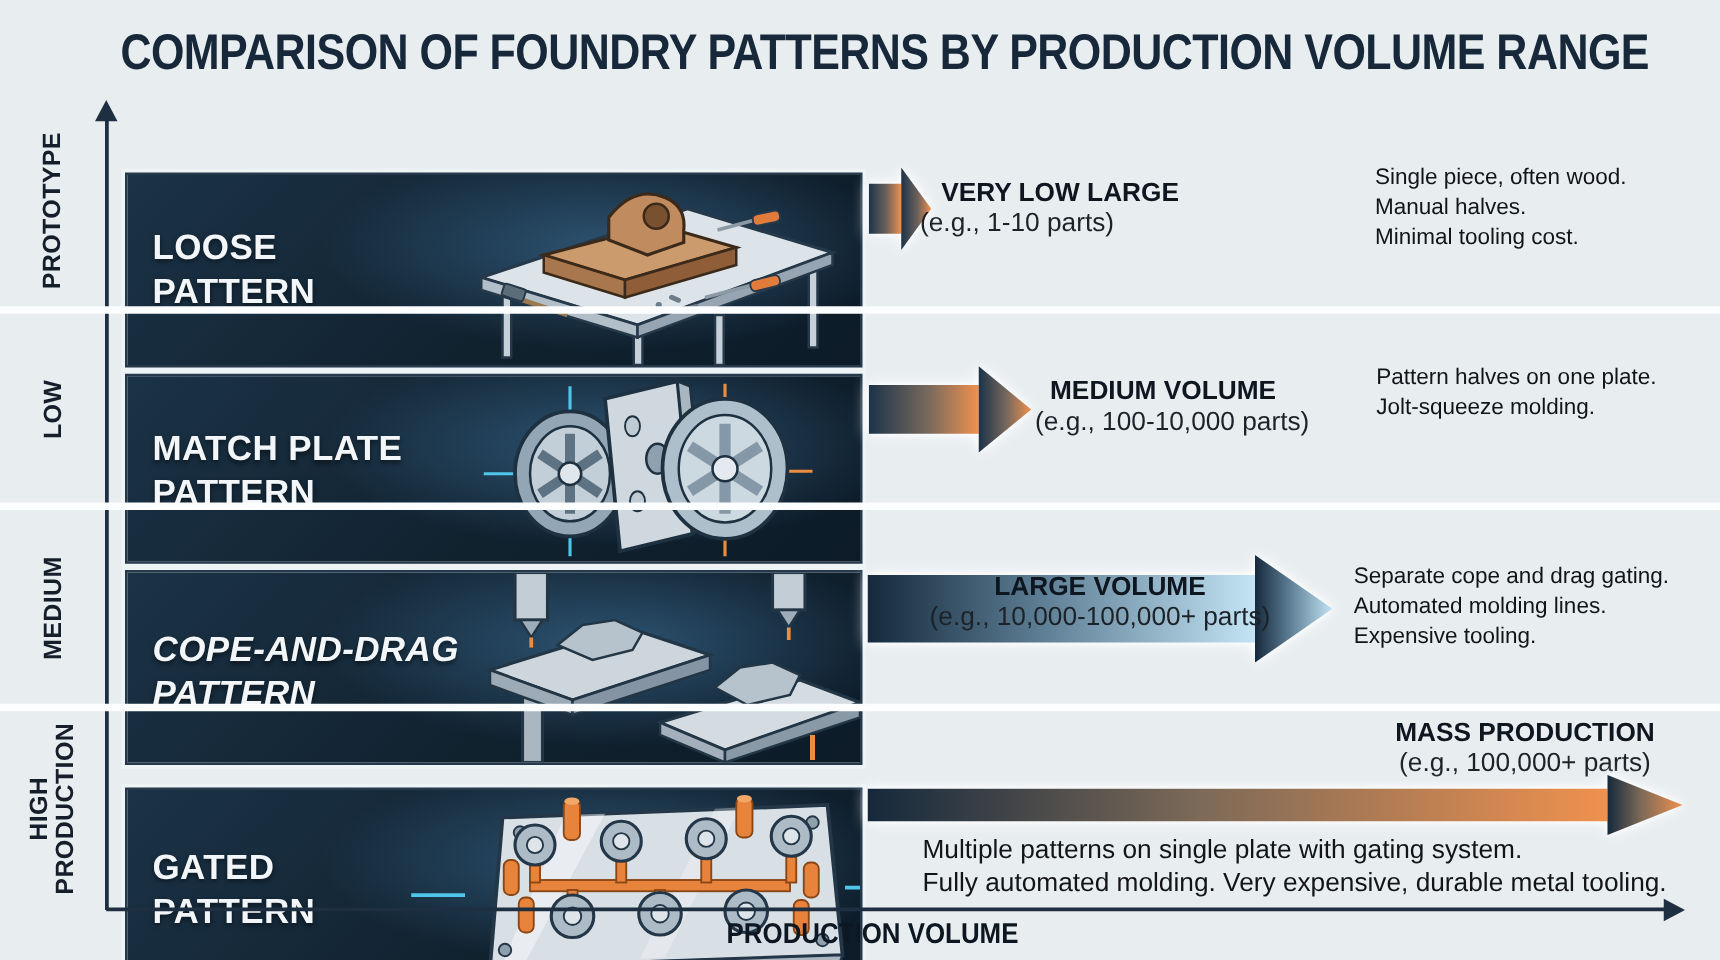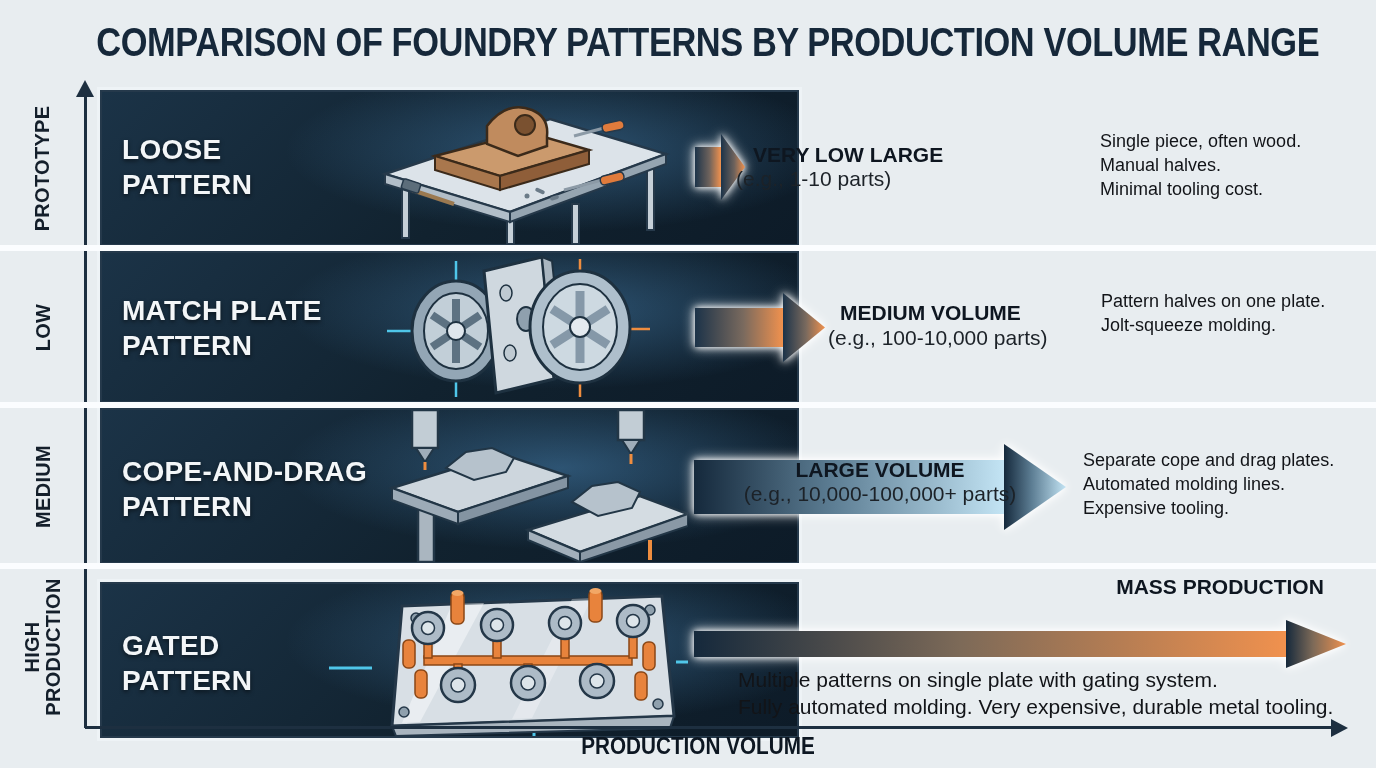--- a/index.html
+++ b/index.html
@@ -46,27 +46,28 @@
   }
   .axis-label-box span {
     transform: rotate(-90deg);
     width: 175px; text-align: center;
     font-size: 20px; font-weight: bold; color: #141f2b;
     line-height: 21px; letter-spacing: 0.3px;
   }
 
   
   .panel {
-    left: 100px; width: 699px;
+    left: 100px; width: 590px;
     background:
       radial-gradient(ellipse 55% 75% at 66% 38%, rgba(74,134,183,0.50), rgba(20,40,60,0) 72%),
       linear-gradient(135deg, #1b3347 0%, #11222f 55%, #0d1b28 100%);
     border: 2px solid #25394b;
     box-shadow: 0 0 0 3px #eef3f6;
     overflow: hidden;
+    margin-top: 48px;
   }
   .panel-label {
     position: absolute; left: 20px;
     font-weight: bold; font-size: 28px; color: #f3f6f8;
     line-height: 35px; letter-spacing: 0.3px;
     text-shadow: 0 2px 4px rgba(0,0,0,0.55);
   }
   .panel svg.illus { position: absolute; left: 0; top: 0; }
 
   .separator { left: 0; width: 1376px; height: 6px; background: #fbfdff; }
@@ -186,21 +187,21 @@
     <polygon points="290,78 400,44 466,66 356,102" fill="#cdd6dd" stroke="#223646" stroke-width="2.5"></polygon>
     <polygon points="290,78 356,102 356,114 290,90" fill="#9dabb7" stroke="#223646" stroke-width="2"></polygon>
     <polygon points="356,102 466,66 466,78 356,114" fill="#8494a2" stroke="#223646" stroke-width="2"></polygon>
     <path d="M344,58 L364,42 L390,38 L412,48 L404,62 L372,70 Z" fill="#b6c2cc" stroke="#223646" stroke-width="2"></path>
     <polygon points="426,120 538,86 586,104 478,142" fill="#d4dce2" stroke="#223646" stroke-width="2.5"></polygon>
     <polygon points="426,120 478,142 478,152 426,130" fill="#a3b0bb" stroke="#223646" stroke-width="2"></polygon>
     <polygon points="478,142 586,104 586,116 478,152" fill="#8a99a6" stroke="#223646" stroke-width="2"></polygon>
     <path d="M470,92 L490,76 L516,72 L538,82 L530,98 L496,106 Z" fill="#b6c2cc" stroke="#223646" stroke-width="2"></path>
     <line x1="548" y1="130" x2="548" y2="150" stroke="#ef8d3f" stroke-width="4"></line>
   </svg>
-  <div class="panel-label" style="top:44px;">
+  <div class="panel-label" style="top:44px;font-style:italic;">
     <div>COPE-AND-DRAG</div>
     <div>PATTERN</div>
   </div>
 </div>
 
 <div class="abs panel" style="top:582px;height:156px;padding-left:12px;">
   <svg class="illus" width="586" height="152" viewBox="0 0 586 152">
     <line x1="227" y1="84" x2="270" y2="84" stroke="#4fc6e9" stroke-width="3"></line>
     <line x1="432" y1="140" x2="432" y2="152" stroke="#4fc6e9" stroke-width="3"></line>
     <line x1="574" y1="78" x2="586" y2="78" stroke="#4fc6e9" stroke-width="3"></line>
@@ -309,27 +310,28 @@
   </linearGradient>
     </defs>
   <rect x="0" y="16" width="310" height="54" fill="url(#g3)"></rect>
   <polygon points="310,0 372,43 310,86" fill="url(#g3)"></polygon>
 </svg>
 <div class="abs on-arrow" style="left:695px;top:458px;width:370px;">
   <div class="vol-label">LARGE VOLUME</div>
   <div class="vol-range">(e.g., 10,000-100,000+ parts)</div>
 </div>
 <div class="abs notes" style="left:1083px;top:448px;">
-  <div>Separate cope and drag plates.</div>
+  <div>Separate cope and drag gating.</div>
   <div>Automated molding lines.</div>
   <div>Expensive tooling.</div>
 </div>
 
 <div class="abs mass-block" style="left:1070px;top:575px;width:300px;">
   <div class="vol-label">MASS PRODUCTION</div>
+  <div class="vol-range">(e.g., 100,000+ parts)</div>
 </div>
 <svg class="abs glow" style="left:694px;top:620px;" width="652" height="48" viewBox="0 0 652 48">
   <defs>
       <linearGradient id="g4" x1="0" y1="0" x2="1" y2="0">
     <stop offset="0%" stop-color="#15293c"></stop>
         <stop offset="45%" stop-color="#7d6a58"></stop>
         <stop offset="100%" stop-color="#f0914e"></stop>
   </linearGradient>
     </defs>
   <rect x="0" y="11" width="592" height="26" fill="url(#g4)"></rect>

